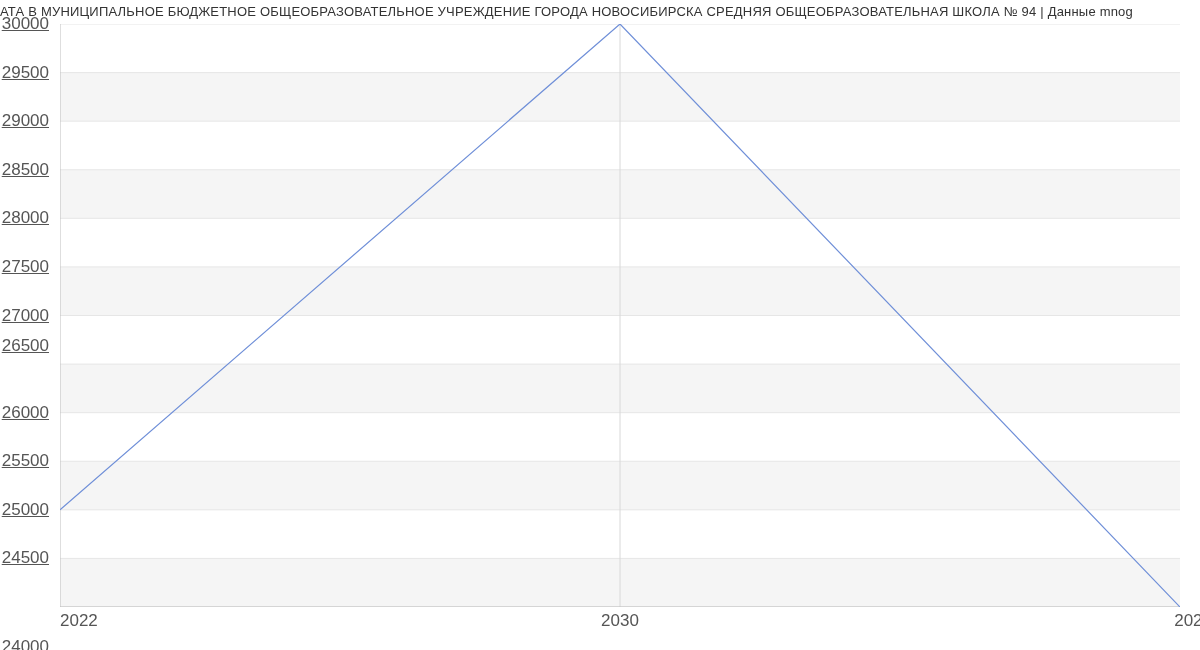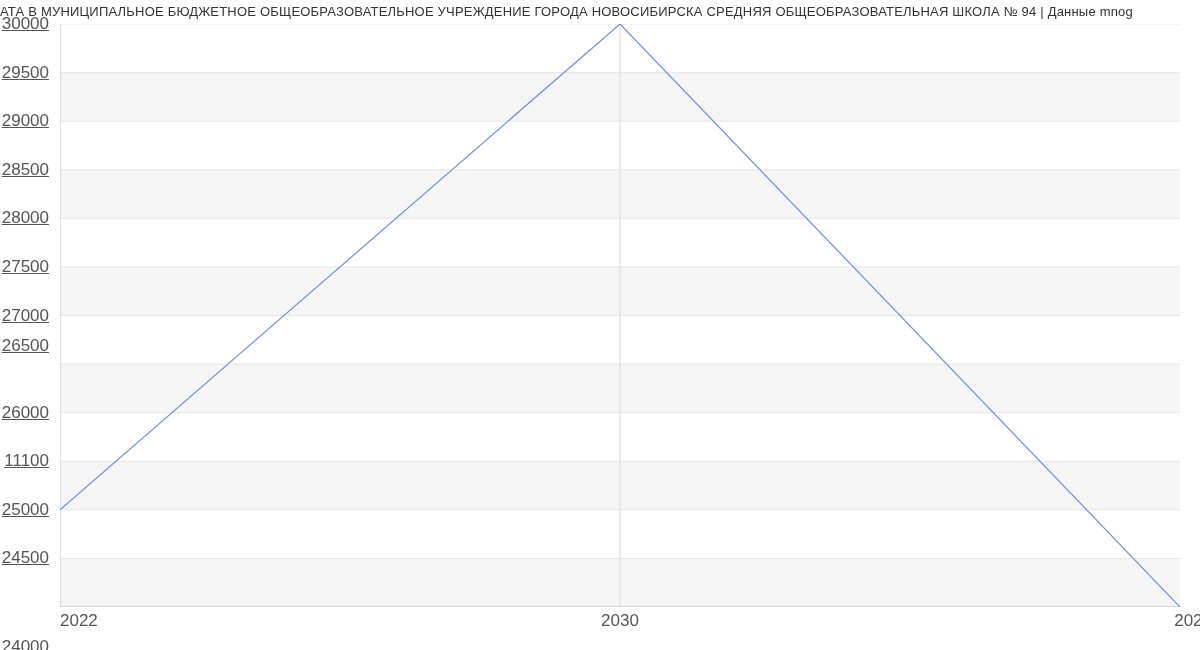--- a/index.html
+++ b/index.html
@@ -23,21 +23,21 @@
 </head>
 <body>
 <div class="wrap">
 
 <div class="title">АТА В МУНИЦИПАЛЬНОЕ БЮДЖЕТНОЕ ОБЩЕОБРАЗОВАТЕЛЬНОЕ УЧРЕЖДЕНИЕ ГОРОДА НОВОСИБИРСКА СРЕДНЯЯ ОБЩЕОБРАЗОВАТЕЛЬНАЯ ШКОЛА № 94 | Данные mnog</div>
 
 <div class="y-ticks" id="yticks">
       <span class="y-tick" style="top: 583px; margin-top: 40px;">24000</span>
       <span class="y-tick" style="top: 534.417px;">24500</span>
       <span class="y-tick" style="top: 485.833px;">25000</span>
-      <span class="y-tick" style="top: 437.25px;">11100</span>
+      <span class="y-tick" style="top: 437.25px;">25500</span>
       <span class="y-tick" style="top: 388.667px;">26000</span>
       <span class="y-tick" style="top: 322px;">26500</span>
       <span class="y-tick" style="top: 291.5px; text-align: center;">27000</span>
       <span class="y-tick" style="top: 242.917px;">27500</span>
       <span class="y-tick" style="top: 194.333px; margin-left: 28px;">28000</span>
       <span class="y-tick" style="top: 145.75px;">28500</span>
       <span class="y-tick" style="top: 97.1667px;">29000</span>
       <span class="y-tick" style="top: 48.5833px;">29500</span>
       <span class="y-tick" style="top: 0px;">30000</span>
     </div>

